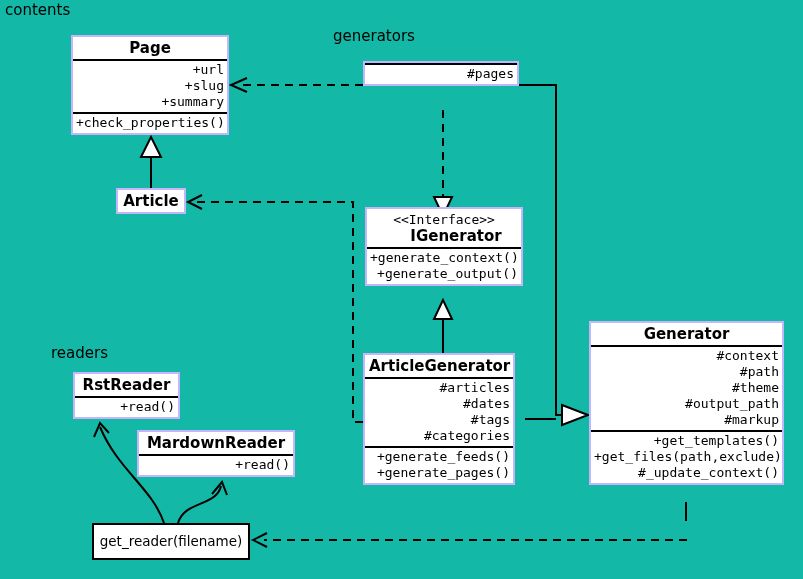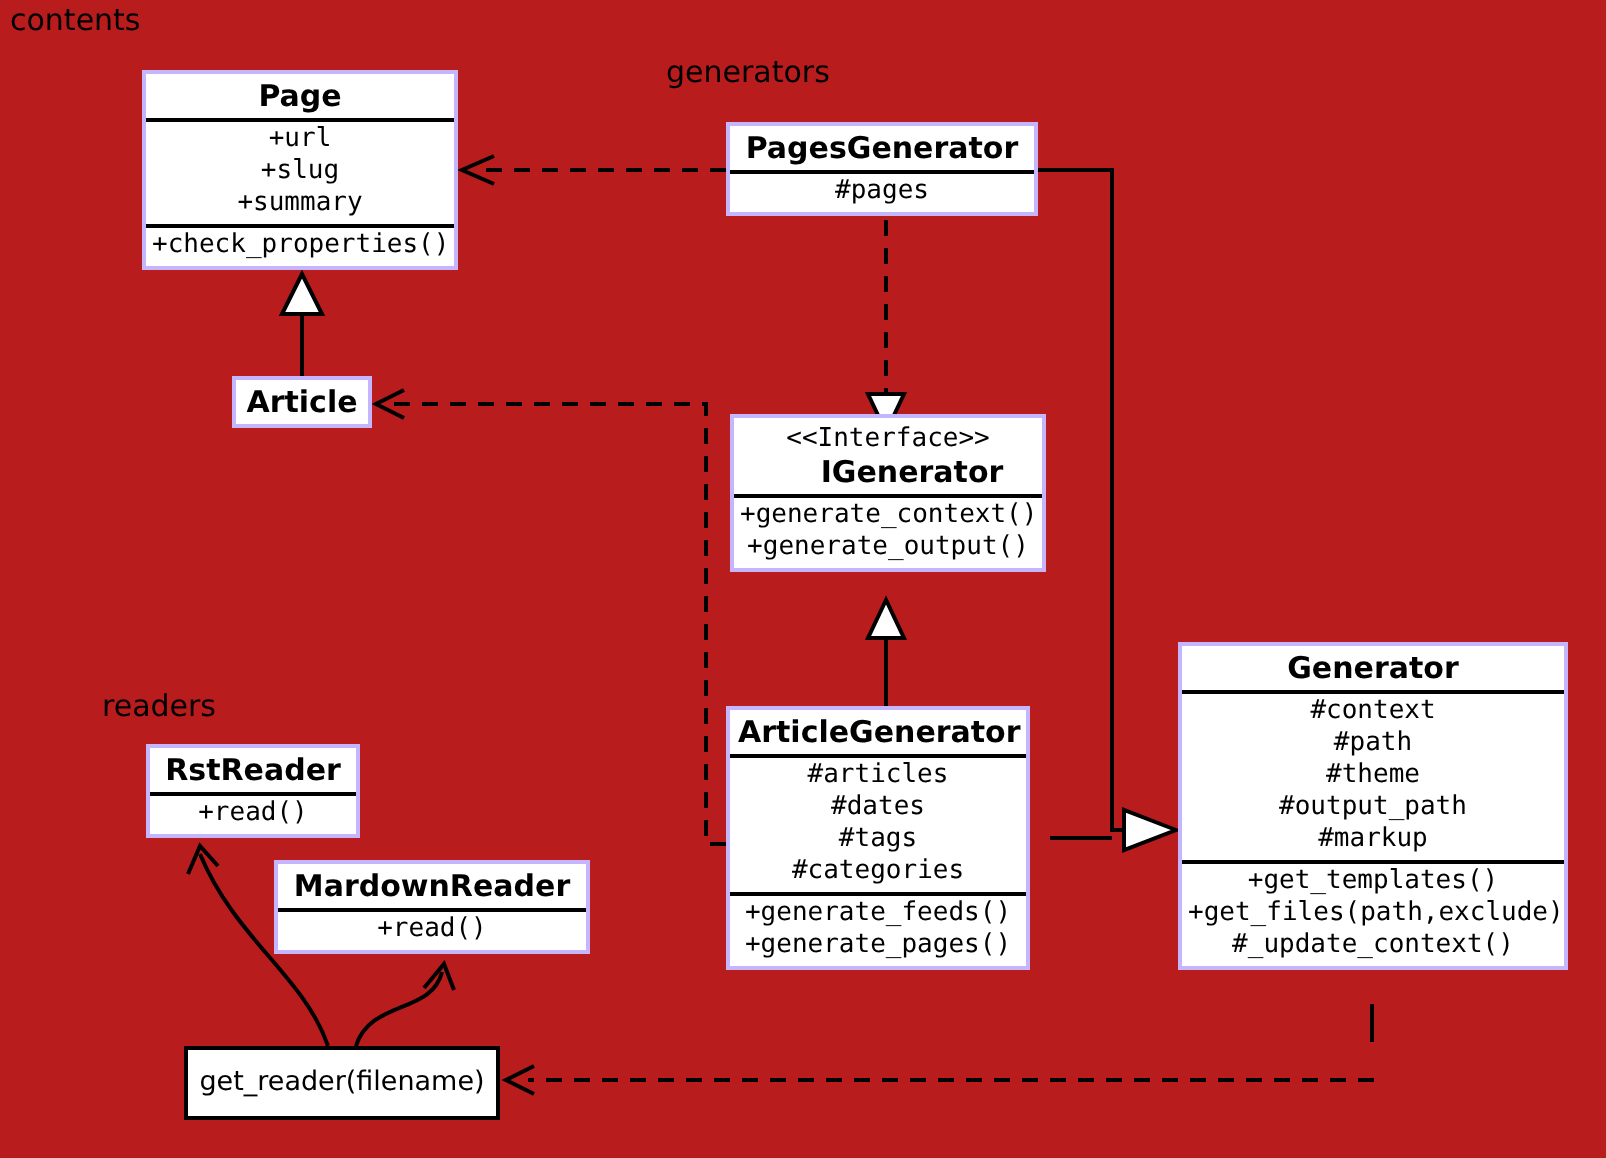--- a/index.html
+++ b/index.html
@@ -1,17 +1,17 @@
 <!DOCTYPE html>
 <html><head>
 <meta charset="utf-8">
 <style>
   html,body{margin:0;padding:0;background:#ffffff;}
   #canvas{
-    position:relative;width:803px;height:579px;background:#b91c1c;
+    position:relative;width:803px;height:579px;background:#14b8a6;
     font-family:"DejaVu Sans",sans-serif;color:#000;overflow:hidden;
   }
   #lines{position:absolute;left:0;top:0;width:803px;height:579px;}
   .pkg-label{
     position:absolute;font:15px "DejaVu Sans",sans-serif;color:#000;
     background:transparent;padding:0 2px;white-space:nowrap;
   }
   .uml{
     position:absolute;background:#fff;border:2px solid #c4b5fd;box-sizing:border-box;
   }
@@ -19,21 +19,21 @@
     font:bold 15px "DejaVu Sans",sans-serif;text-align:center;
     padding:2px 4px;white-space:nowrap;
   }
   .uml .stereo{
     font:13px "DejaVu Sans Mono",monospace;text-align:center;
     padding-top:3px;white-space:nowrap;
   }
   .uml .sect{border-top:2px solid #000;padding:1px 3px 2px 3px;}
   .uml .member{
     font:13px "DejaVu Sans Mono",monospace;line-height:16px;
-    white-space:pre;text-align:center;
+    white-space:pre;text-align:right;
   }
   .plainbox{
     position:absolute;background:#fff;border:2px solid #000;box-sizing:border-box;
     font:13.5px "DejaVu Sans",sans-serif;text-align:center;white-space:nowrap;
   }
   svg line, svg polyline, svg path{stroke:#000;stroke-width:2;fill:none;}
   svg .dashed{stroke-dasharray:8 6;}
   svg .pkg{stroke-dasharray:13 4 2 4 2 4;fill:none;}
   svg polygon.hollow{fill:#fff;stroke:#000;stroke-width:2;}
 </style>
@@ -116,21 +116,20 @@
     <div class="sect">
       <div class="member">+check_properties()</div>
     </div>
   </div>
 
   <div class="uml" style="left:116px;top:188px;width:70px;">
     <div class="title">Article</div>
   </div>
 
   <div class="uml" style="left:363px;top:61px;width:156px;">
-    <div class="title">PagesGenerator</div>
     <div class="sect">
       <div class="member">#pages</div>
     </div>
   </div>
 
   <div class="uml" style="left:365px;top:207px;width:158px;">
     <div class="stereo">&lt;&lt;Interface&gt;&gt;</div>
     <div class="title" style="padding-top:0;margin-left:24px;">IGenerator</div>
     <div class="sect">
       <div class="member">+generate_context()</div>

